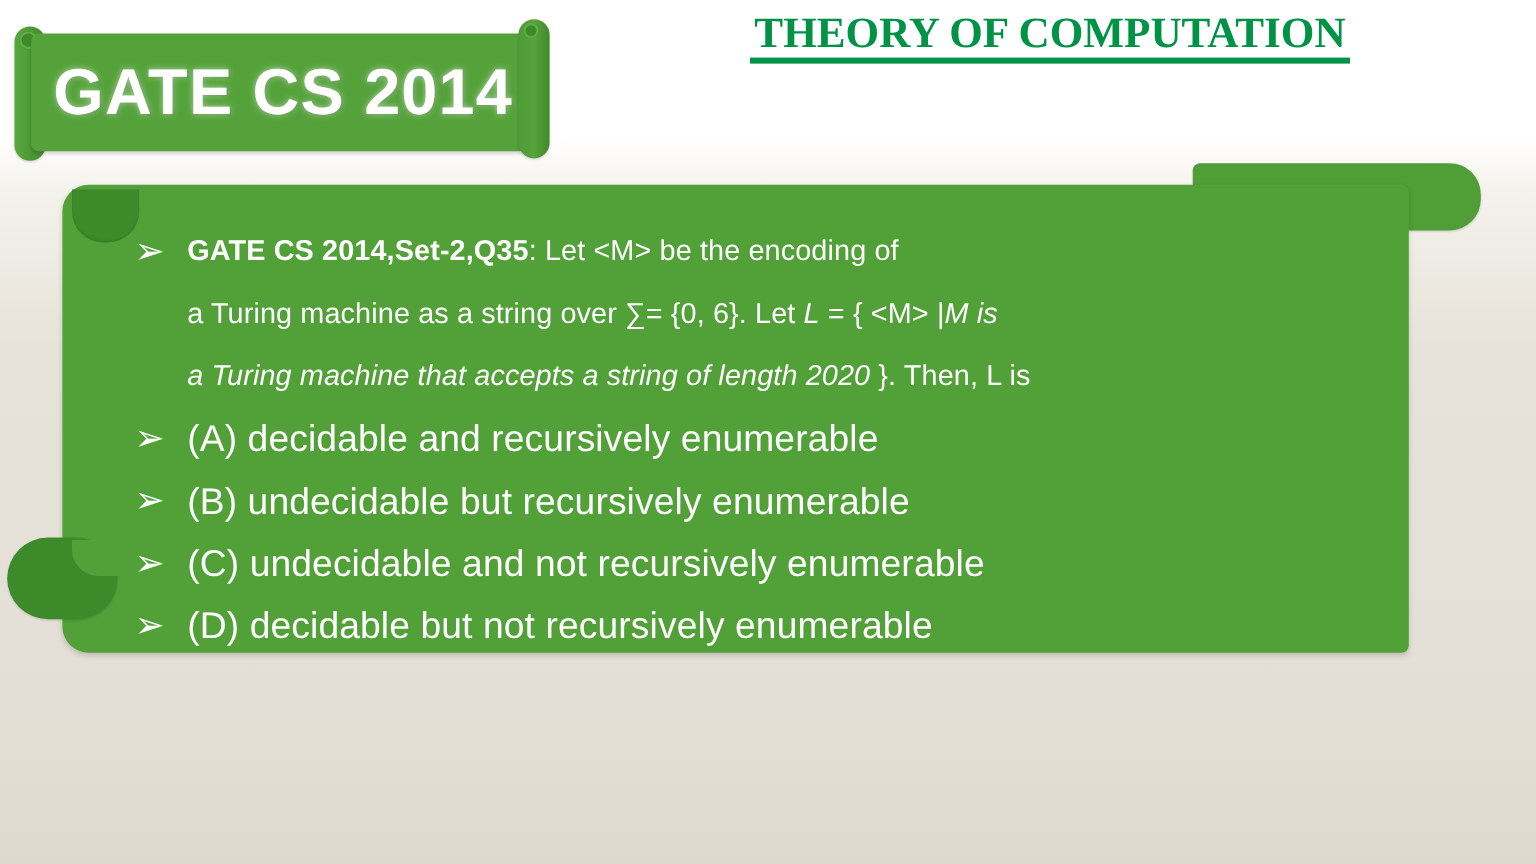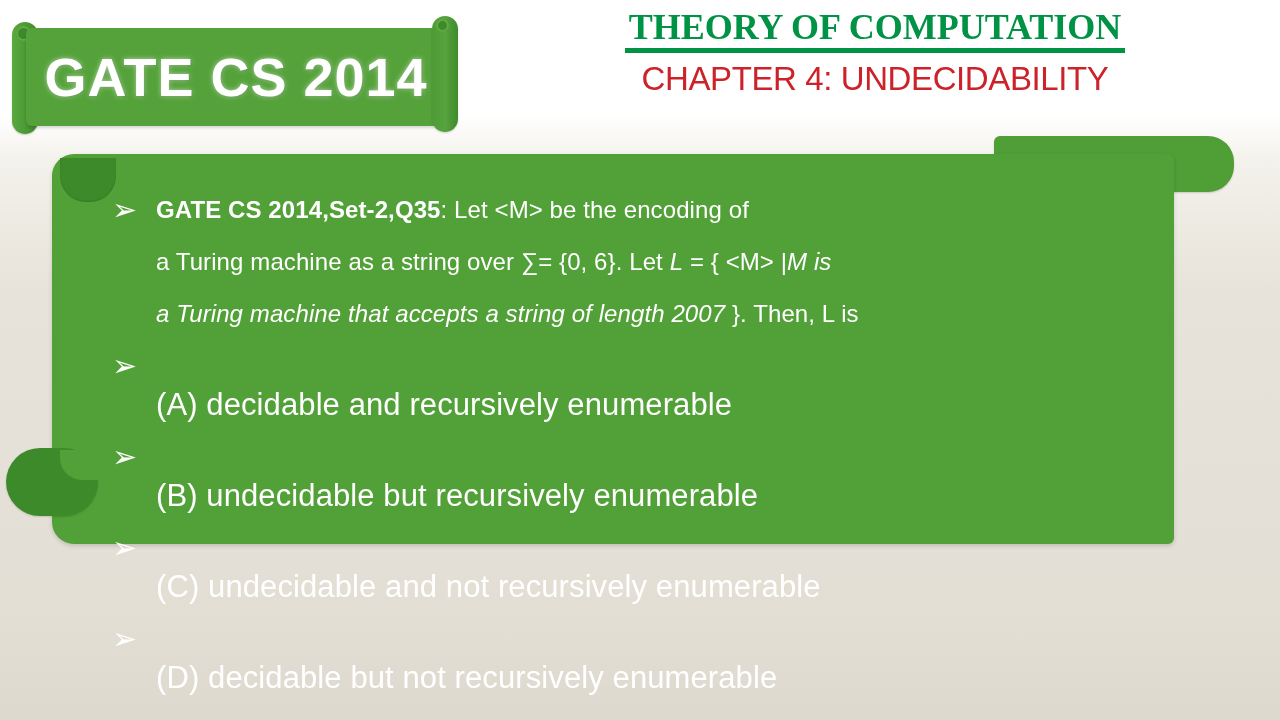--- a/index.html
+++ b/index.html
@@ -219,21 +219,20 @@
     box-sizing: border-box;
   }
   .line-text {
     flex: 1 1 auto;
     font-size: 32px;
     line-height: 52px;
     color: #ffffff;
     font-family: "Liberation Sans", sans-serif;
     letter-spacing: 0.1px;
     white-space: nowrap;
-    margin-top: 39px;
   }
   .q-block {
     flex: 1 1 auto;
     font-size: 24px;
     line-height: 52px;
     color: #ffffff;
     font-family: "Liberation Sans", sans-serif;
     letter-spacing: 0.1px;
   }
   .q-block .ln {
@@ -299,38 +298,37 @@
     <div class="rod-left"></div>
     <div class="rod-left-knob"></div>
     <div class="sheet"></div>
     <div class="rod-right"></div>
     <div class="rod-right-knob"></div>
     <div class="title">GATE CS 2014</div>
   </div>
 
   <div class="header-titles">
     <div class="toc-title">THEORY OF COMPUTATION</div>
-    <div class="chapter-title">CHAPTER 4: UNDECIDABILITY</div>
   </div>
 
   <div class="content-scroll">
     <div class="tab-tr"></div>
     <div class="panel"></div>
     <div class="curl-tl"></div>
     <div class="curl-bl"></div>
     <div class="curl-bl-notch"></div>
 
     <div class="body-text">
 
       <div class="line-row">
         <div class="bullet">➢</div>
         <div class="q-block">
           <span class="ln"><span class="b">GATE CS 2014,Set-2,Q35</span><span>: Let &lt;M&gt; be the encoding of</span></span>
           <span class="ln"><span>a Turing machine as  a  string over </span><span>∑</span><span>= {0, 6}.  Let </span><span class="i">L</span><span> = { &lt;M&gt; |</span><span class="i">M is</span></span>
-          <span class="ln"><span class="i">a Turing machine that accepts a string of length 2007</span><span> }. Then, L is</span></span>
+          <span class="ln"><span class="i">a Turing machine that accepts a string of length 2020</span><span> }. Then, L is</span></span>
         </div>
       </div>
 
       <div class="option-row">
         <div class="bullet">➢</div>
         <div class="line-text">(A)  decidable and recursively enumerable</div>
       </div>
 
       <div class="option-row">
         <div class="bullet">➢</div>

